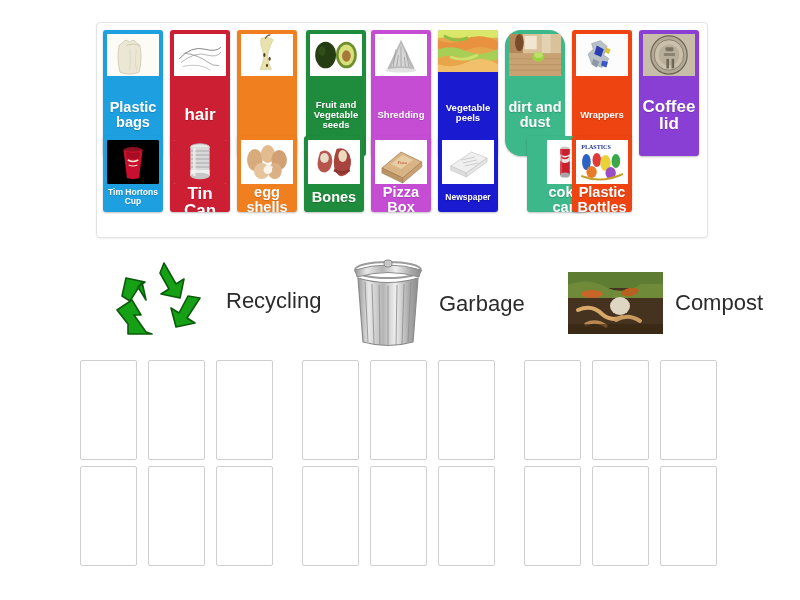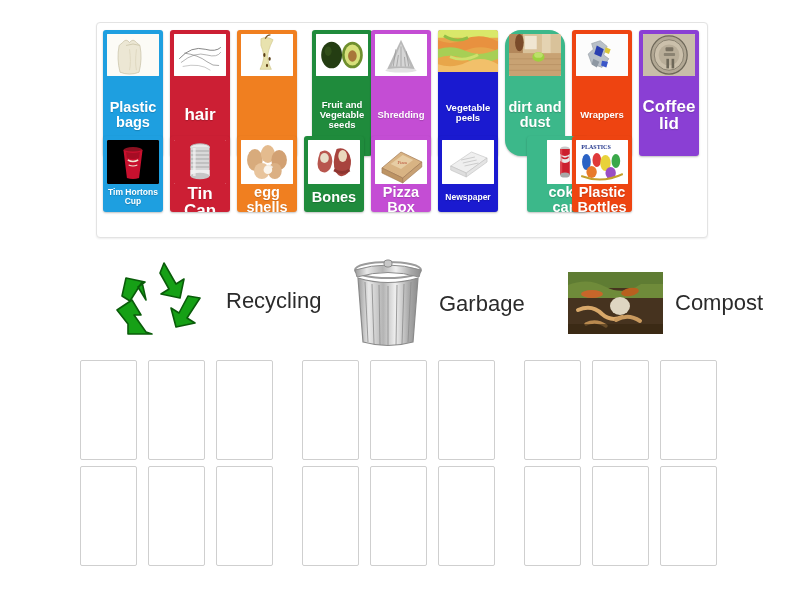--- a/index.html
+++ b/index.html
@@ -143,21 +143,21 @@
             <svg class="art " viewBox="0 0 60 44" preserveAspectRatio="none" xmlns="http://www.w3.org/2000/svg">
               <rect width="60" height="44" fill="#fff"></rect>
               <path d="M23 5 q7 -3 14 1 l-3 6 q-4 9 -3 14 q1 6 4 11 l-13 0 q3 -5 4 -11 q1 -5 -3 -14z" fill="#e8e2ae" stroke="#cfc68a" stroke-width=".7"></path>
               <path d="M28 5 q2 -4 6 -4" stroke="#7a5a2a" stroke-width="1.4" fill="none"></path>
               <ellipse cx="27" cy="22" rx="1.3" ry="2" fill="#5a3d14"></ellipse>
               <ellipse cx="33" cy="26" rx="1.3" ry="2" fill="#5a3d14"></ellipse>
               <ellipse cx="30" cy="33" rx="1.2" ry="1.8" fill="#5a3d14"></ellipse>
             </svg>
           </div>
         </div>
-        <div class="card r1" style="left: 209px; background: rgb(31, 139, 60);">
+        <div class="card r1" style="left: 203px; background: rgb(31, 139, 60);">
           <div class="thumb" style="height: 42px;">
             <svg class="art " viewBox="0 0 60 44" preserveAspectRatio="none" xmlns="http://www.w3.org/2000/svg">
               <rect width="60" height="44" fill="#fff"></rect>
               <ellipse cx="18" cy="22" rx="12" ry="14" fill="#243d12"></ellipse>
               <ellipse cx="14" cy="18" rx="4" ry="5" fill="#3a5a1e" opacity=".6"></ellipse>
               <ellipse cx="42" cy="22" rx="12" ry="14" fill="#6f8f2e"></ellipse>
               <ellipse cx="42" cy="22" rx="9" ry="11" fill="#d7e07a"></ellipse>
               <ellipse cx="42" cy="23" rx="5" ry="6" fill="#a8763a"></ellipse>
             </svg>
           </div>

